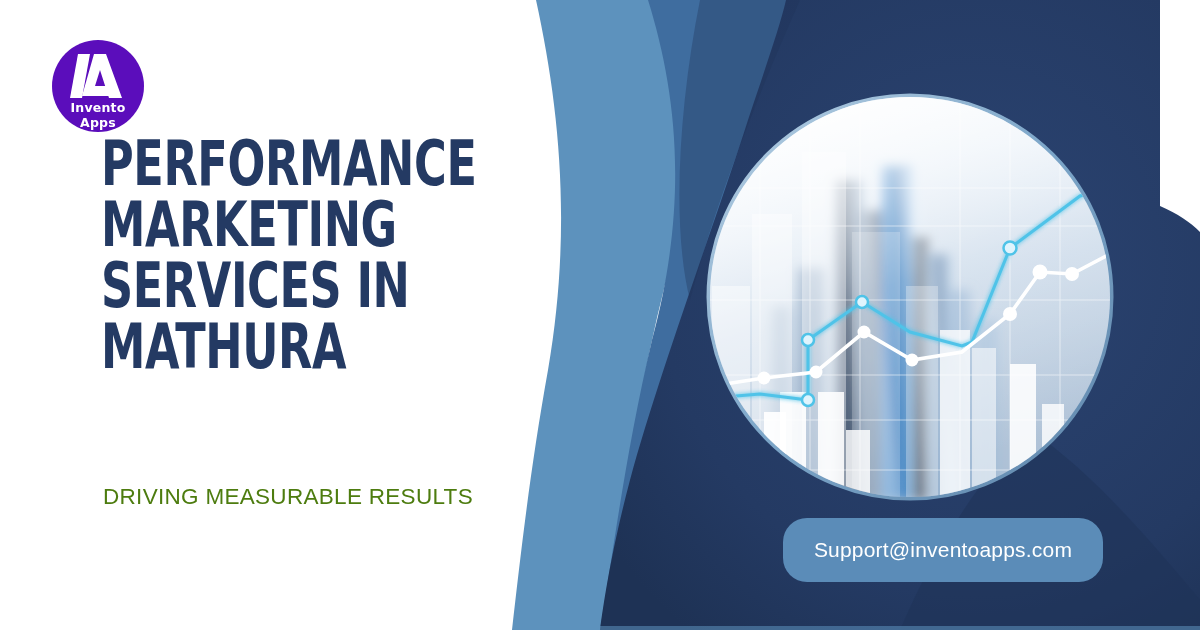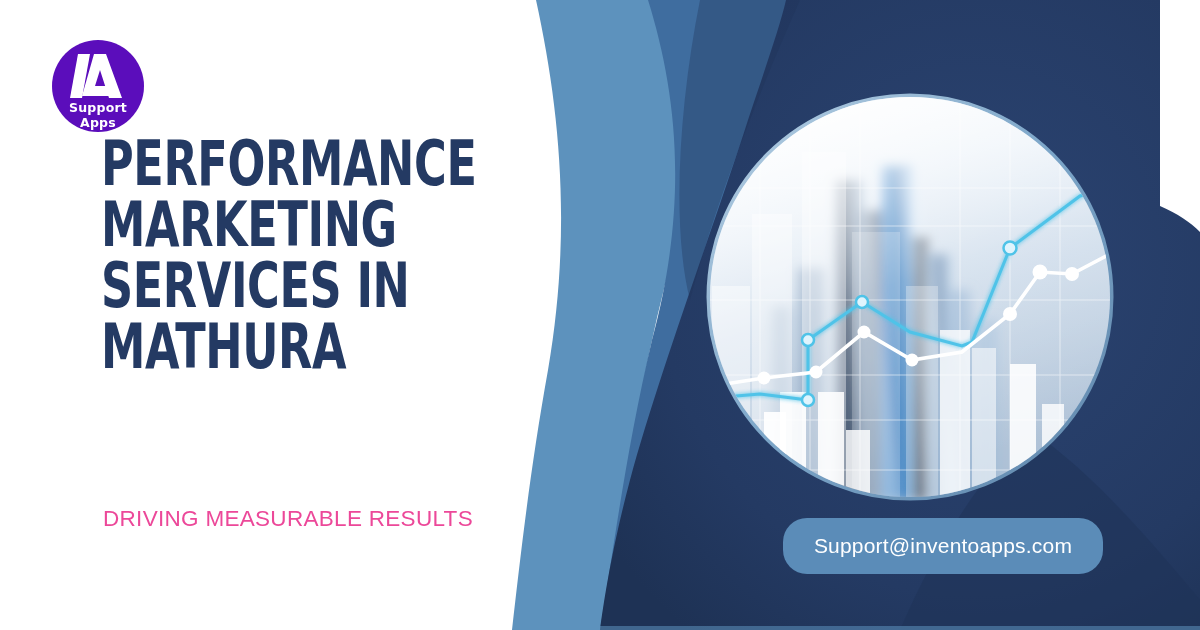--- a/index.html
+++ b/index.html
@@ -66,37 +66,37 @@
     letter-spacing:-0.5px;
     text-transform:uppercase;
     transform:scaleX(0.80);
     transform-origin:left top;
   }
   #headline .hl-line { display:block; white-space:nowrap; }
 
   
   #subtitle {
     position:absolute;
-    left:103px; top:503px;
+    left:103px; top:481px;
     width:400px;
-    color:#ec4899;
+    color:#4d7c0f;
     font-size:22.5px;
     line-height:1.42;
     letter-spacing:0.3px;
     text-transform:uppercase;
     font-weight:400;
     font-family:"Liberation Sans", sans-serif;
   }
   #subtitle .sub-line { display:block; white-space:nowrap; }
 
   
   #email-pill {
     position:absolute;
     left:783px; top:518px;
-    width:320px; height:56px;
+    width:320px; height:64px;
     border-radius:24px;
     background:#5b8cb8;
     display:flex;
     align-items:center;
     justify-content:center;
   }
   #email-text {
     color:#ffffff;
     font-size:21px;
     letter-spacing:0.2px;
@@ -273,21 +273,21 @@
       </g>
     </g>
   </svg>
 
   <div id="logo-wrap">
     <div id="logo-circle"></div>
     <svg id="logo-mark" viewBox="0 0 92 52" xmlns="http://www.w3.org/2000/svg">
       <polygon points="26,4 38,4 30,48 18,48" fill="#ffffff"></polygon>
       <polygon points="42,4 54,4 70,48 57,48 48,20 43,36 56,36 58,46 30,46" fill="#ffffff"></polygon>
     </svg>
-    <div id="logo-word">Support Apps</div>
+    <div id="logo-word">Invento Apps</div>
   </div>
 
   <div id="headline">
     <span class="hl-line">PERFORMANCE</span>
     <span class="hl-line">MARKETING</span>
     <span class="hl-line">SERVICES IN</span>
     <span class="hl-line">MATHURA</span>
   </div>
 
   <div id="subtitle">

